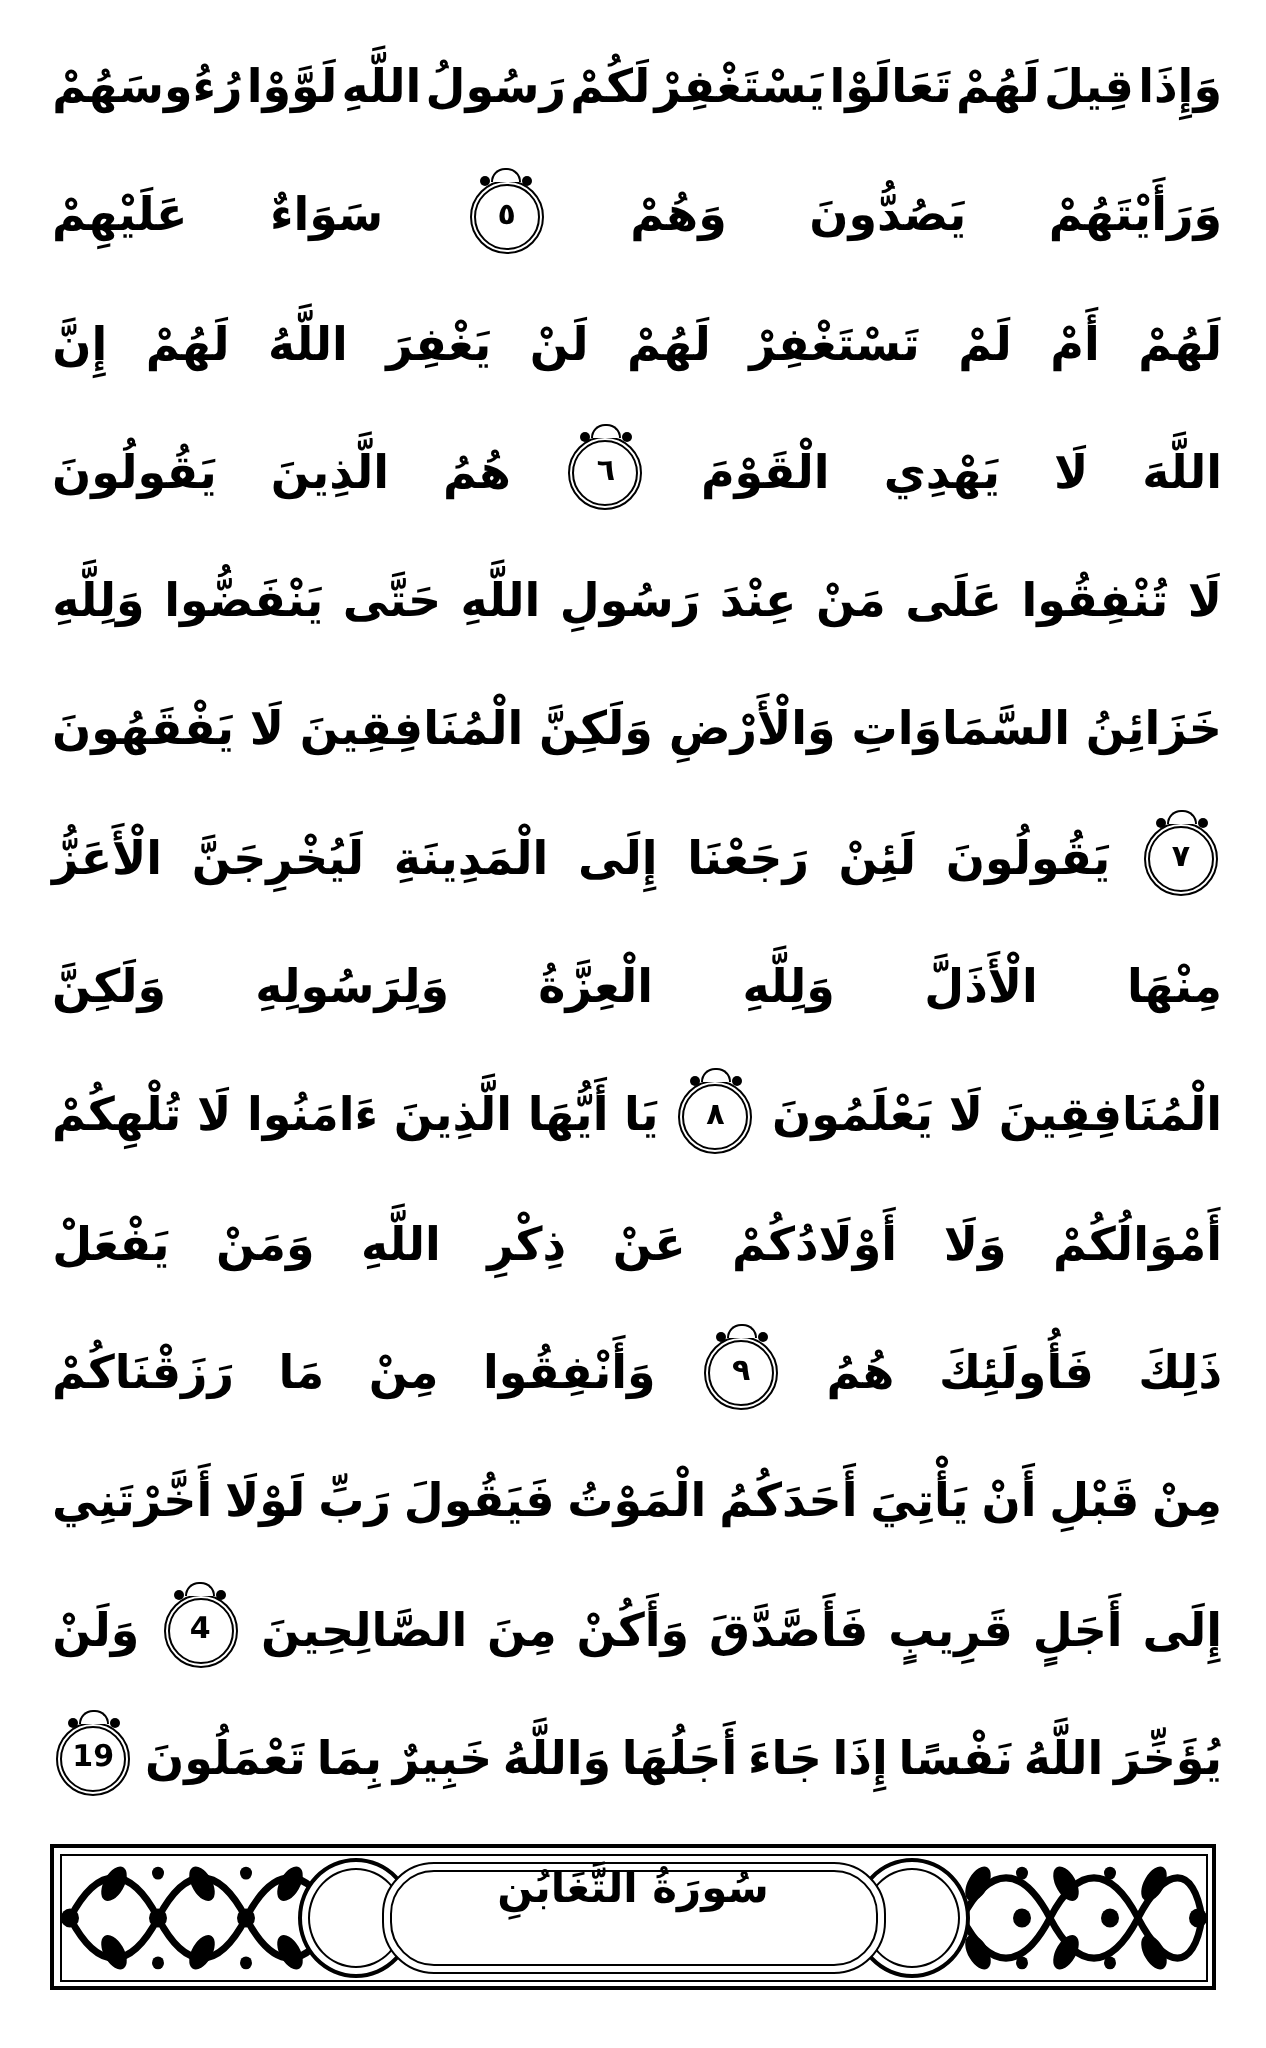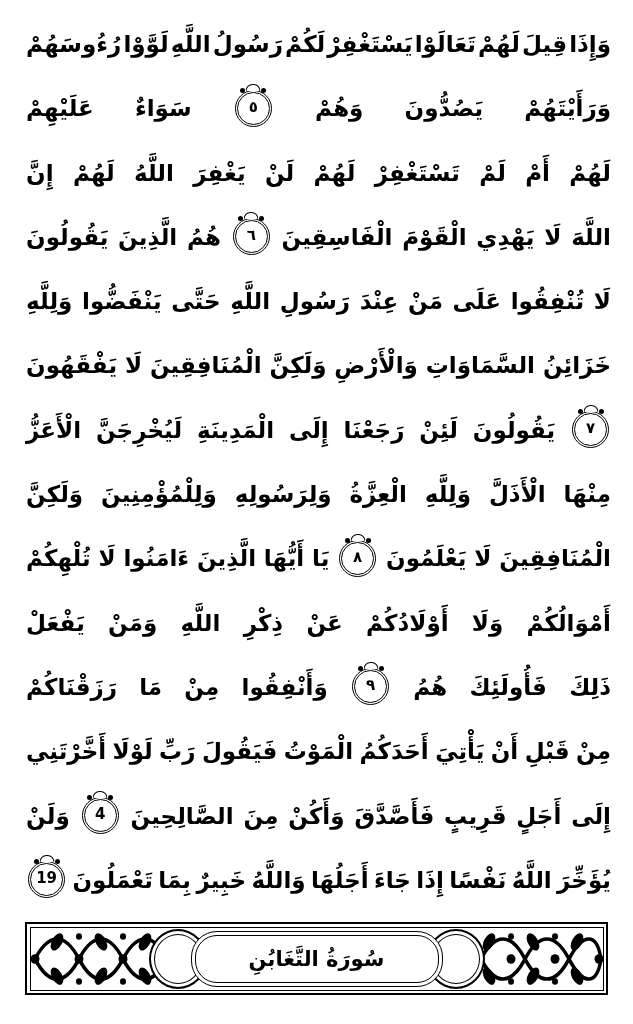--- a/index.html
+++ b/index.html
@@ -74,21 +74,21 @@
     outline:1.4px solid #000; outline-offset:-6px;
     z-index:2;
   }
   .ornament-zone.left  .medallion { right:-6px; }
   .ornament-zone.right .medallion { left:-6px; }
   .cartouche {
     flex:1 1 auto; z-index:3; position:relative;
     margin:3px -10px; background:#fff;
     border:1.6px solid #000; border-radius:26px;
     outline:1.3px solid #000; outline-offset:-5px;
-    display:flex; align-items:center; justify-content:center;
+    display:flex; align-items:flex-start; justify-content:center;
   }
   .surah-title {
     font-size:21px; font-weight:700; direction:rtl;
   }
 </style>
 </head>
 <body>
 
 <div class="page">
 
@@ -125,21 +125,20 @@
         <span class="word">يَغْفِرَ</span>
         <span class="word">اللَّهُ</span>
         <span class="word">لَهُمْ</span>
         <span class="word">إِنَّ</span>
       </div>
     <div class="line">
         <span class="word">اللَّهَ</span>
         <span class="word">لَا</span>
         <span class="word">يَهْدِي</span>
         <span class="word">الْقَوْمَ</span>
-        <span class="word">الْفَاسِقِينَ</span>
         <span class="ayah-marker">
           <span class="ayah-num">٦</span>
         </span>
         <span class="word">هُمُ</span>
         <span class="word">الَّذِينَ</span>
         <span class="word">يَقُولُونَ</span>
       </div>
     <div class="line">
         <span class="word">لَا</span>
         <span class="word">تُنْفِقُوا</span>
@@ -172,21 +171,20 @@
         <span class="word">الْمَدِينَةِ</span>
         <span class="word">لَيُخْرِجَنَّ</span>
         <span class="word">الْأَعَزُّ</span>
       </div>
     <div class="line">
         <span class="word">مِنْهَا</span>
         <span class="word">الْأَذَلَّ</span>
         <span class="word">وَلِلَّهِ</span>
         <span class="word">الْعِزَّةُ</span>
         <span class="word">وَلِرَسُولِهِ</span>
-        <span class="word">وَلِلْمُؤْمِنِينَ</span>
         <span class="word">وَلَكِنَّ</span>
       </div>
     <div class="line">
         <span class="word">الْمُنَافِقِينَ</span>
         <span class="word">لَا</span>
         <span class="word">يَعْلَمُونَ</span>
         <span class="ayah-marker">
           <span class="ayah-num">٨</span>
         </span>
         <span class="word">يَا</span>

